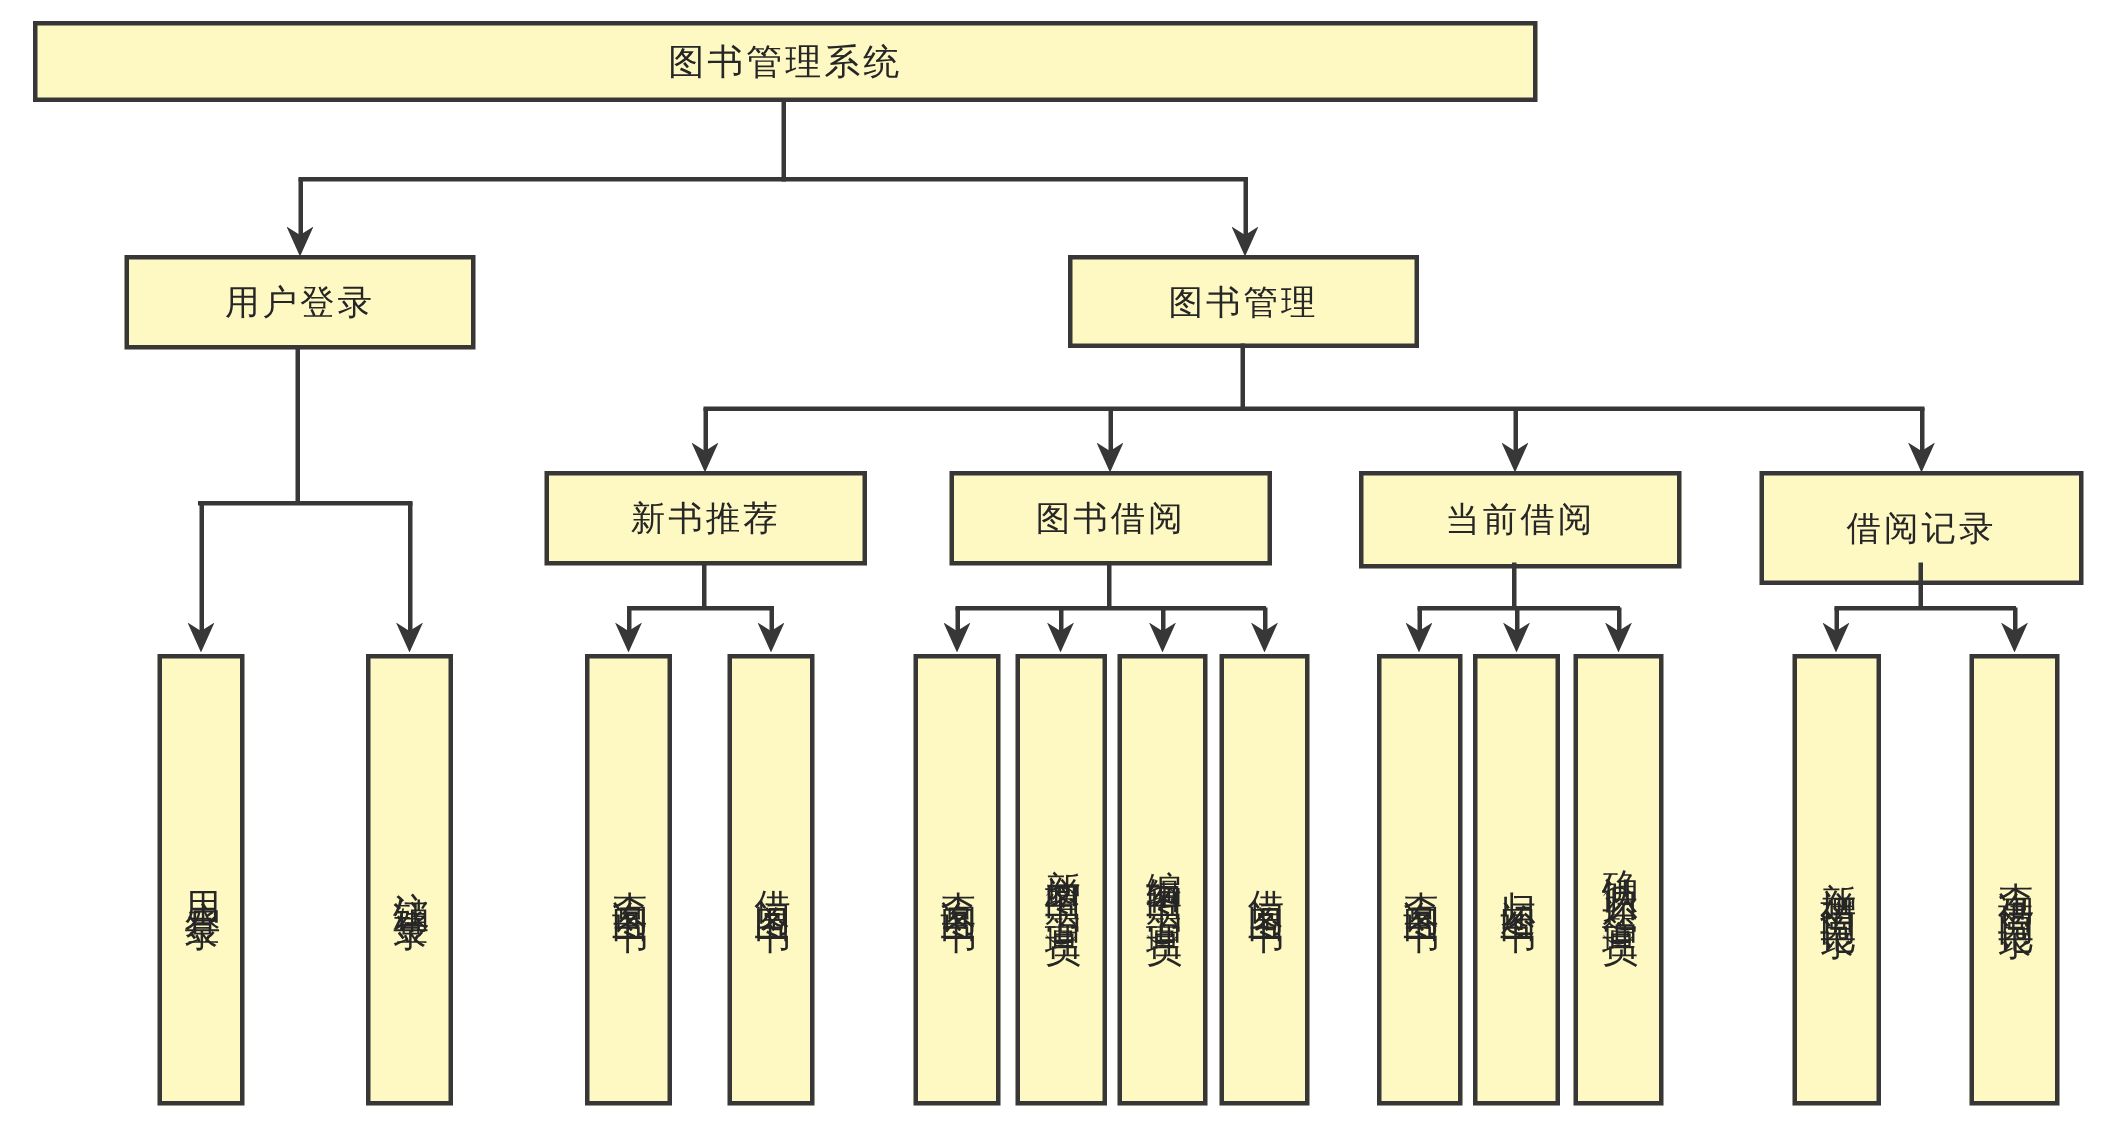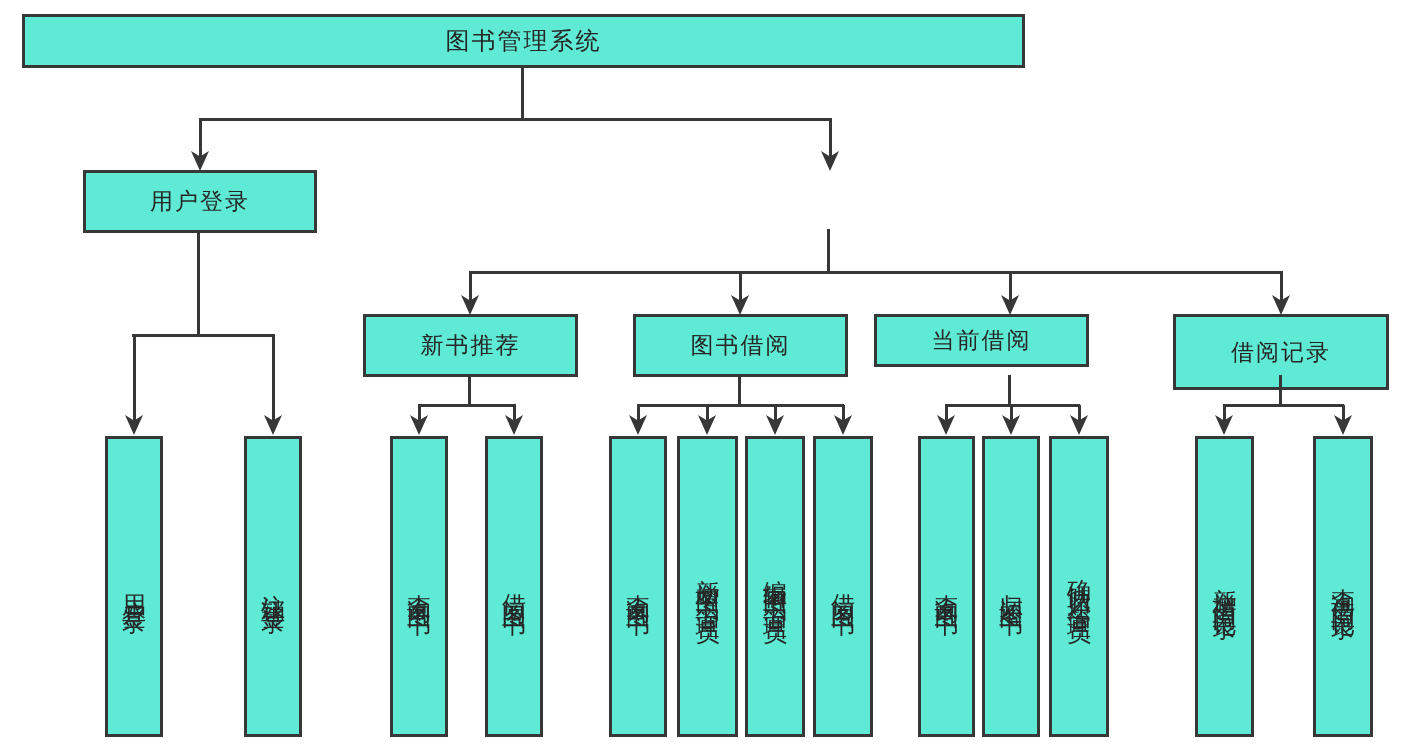--- a/index.html
+++ b/index.html
@@ -6,21 +6,21 @@
   html,body { background:#ffffff; }
   .canvas {
     position:relative;
     width:1405px; height:747px;
     background:#ffffff;
     font-family:"Liberation Sans", sans-serif;
     overflow:hidden;
   }
   .box {
     position:absolute;
-    background:#5eead4;
+    background:#fef9c3;
     border:3px solid #373737;
     display:flex; align-items:center; justify-content:center;
     color:#262626;
     text-align:left;
   }
   .hbox { font-size:23px; letter-spacing:2px; }
   .root-box { font-size:24px; letter-spacing:2px; }
   .vbox {
     writing-mode:vertical-rl;
     text-orientation:mixed;
@@ -56,36 +56,37 @@
 <div class="canvas">
 
   <div class="box hbox root-box" style="left:22px;top:14px;width:1003px;height:54px">图书管理系统</div>
 
   <div class="vline" style="left:521px;top:66px;height:55px"></div>
   <div class="hline" style="left:199px;top:118px;width:633px"></div>
   <div class="arrow" style="left:191px;top:119px;height:52px"></div>
   <div class="arrow" style="left:821px;top:119px;height:52px"></div>
 
   <div class="box hbox" style="left:83px;top:170px;width:234px;height:63px">用户登录</div>
+  <div class="box hbox" style="left:712px;top:170px;width:234px;height:62px">图书管理</div>
 
   <div class="vline" style="left:197px;top:230px;height:106px"></div>
   <div class="hline" style="left:132px;top:334px;width:143px"></div>
   <div class="arrow" style="left:125px;top:335px;height:100px"></div>
   <div class="arrow" style="left:264px;top:335px;height:100px"></div>
 
   <div class="vline" style="left:827px;top:229px;height:45px"></div>
   <div class="hline" style="left:469px;top:271px;width:814px"></div>
   <div class="arrow" style="left:461px;top:272px;height:43px"></div>
   <div class="arrow" style="left:731px;top:272px;height:43px"></div>
   <div class="arrow" style="left:1001px;top:272px;height:43px"></div>
   <div class="arrow" style="left:1272px;top:272px;height:43px"></div>
 
   <div class="box hbox" style="left:363px;top:314px;width:215px;height:63px">新书推荐</div>
   <div class="box hbox" style="left:633px;top:314px;width:215px;height:63px">图书借阅</div>
-  <div class="box hbox" style="left:874px;top:314px;width:215px;height:53px">当前借阅</div>
+  <div class="box hbox" style="left:906px;top:314px;width:215px;height:65px">当前借阅</div>
   <div class="box hbox" style="left:1173px;top:314px;width:216px;height:76px">借阅记录</div>
 
   <div class="vline" style="left:468px;top:375px;height:31px"></div>
   <div class="hline" style="left:418px;top:404px;width:98px"></div>
   <div class="arrow" style="left:410px;top:405px;height:30px"></div>
   <div class="arrow" style="left:505px;top:405px;height:30px"></div>
 
   <div class="vline" style="left:738px;top:375px;height:31px"></div>
   <div class="hline" style="left:637px;top:404px;width:207px"></div>
   <div class="arrow" style="left:629px;top:405px;height:30px"></div>

